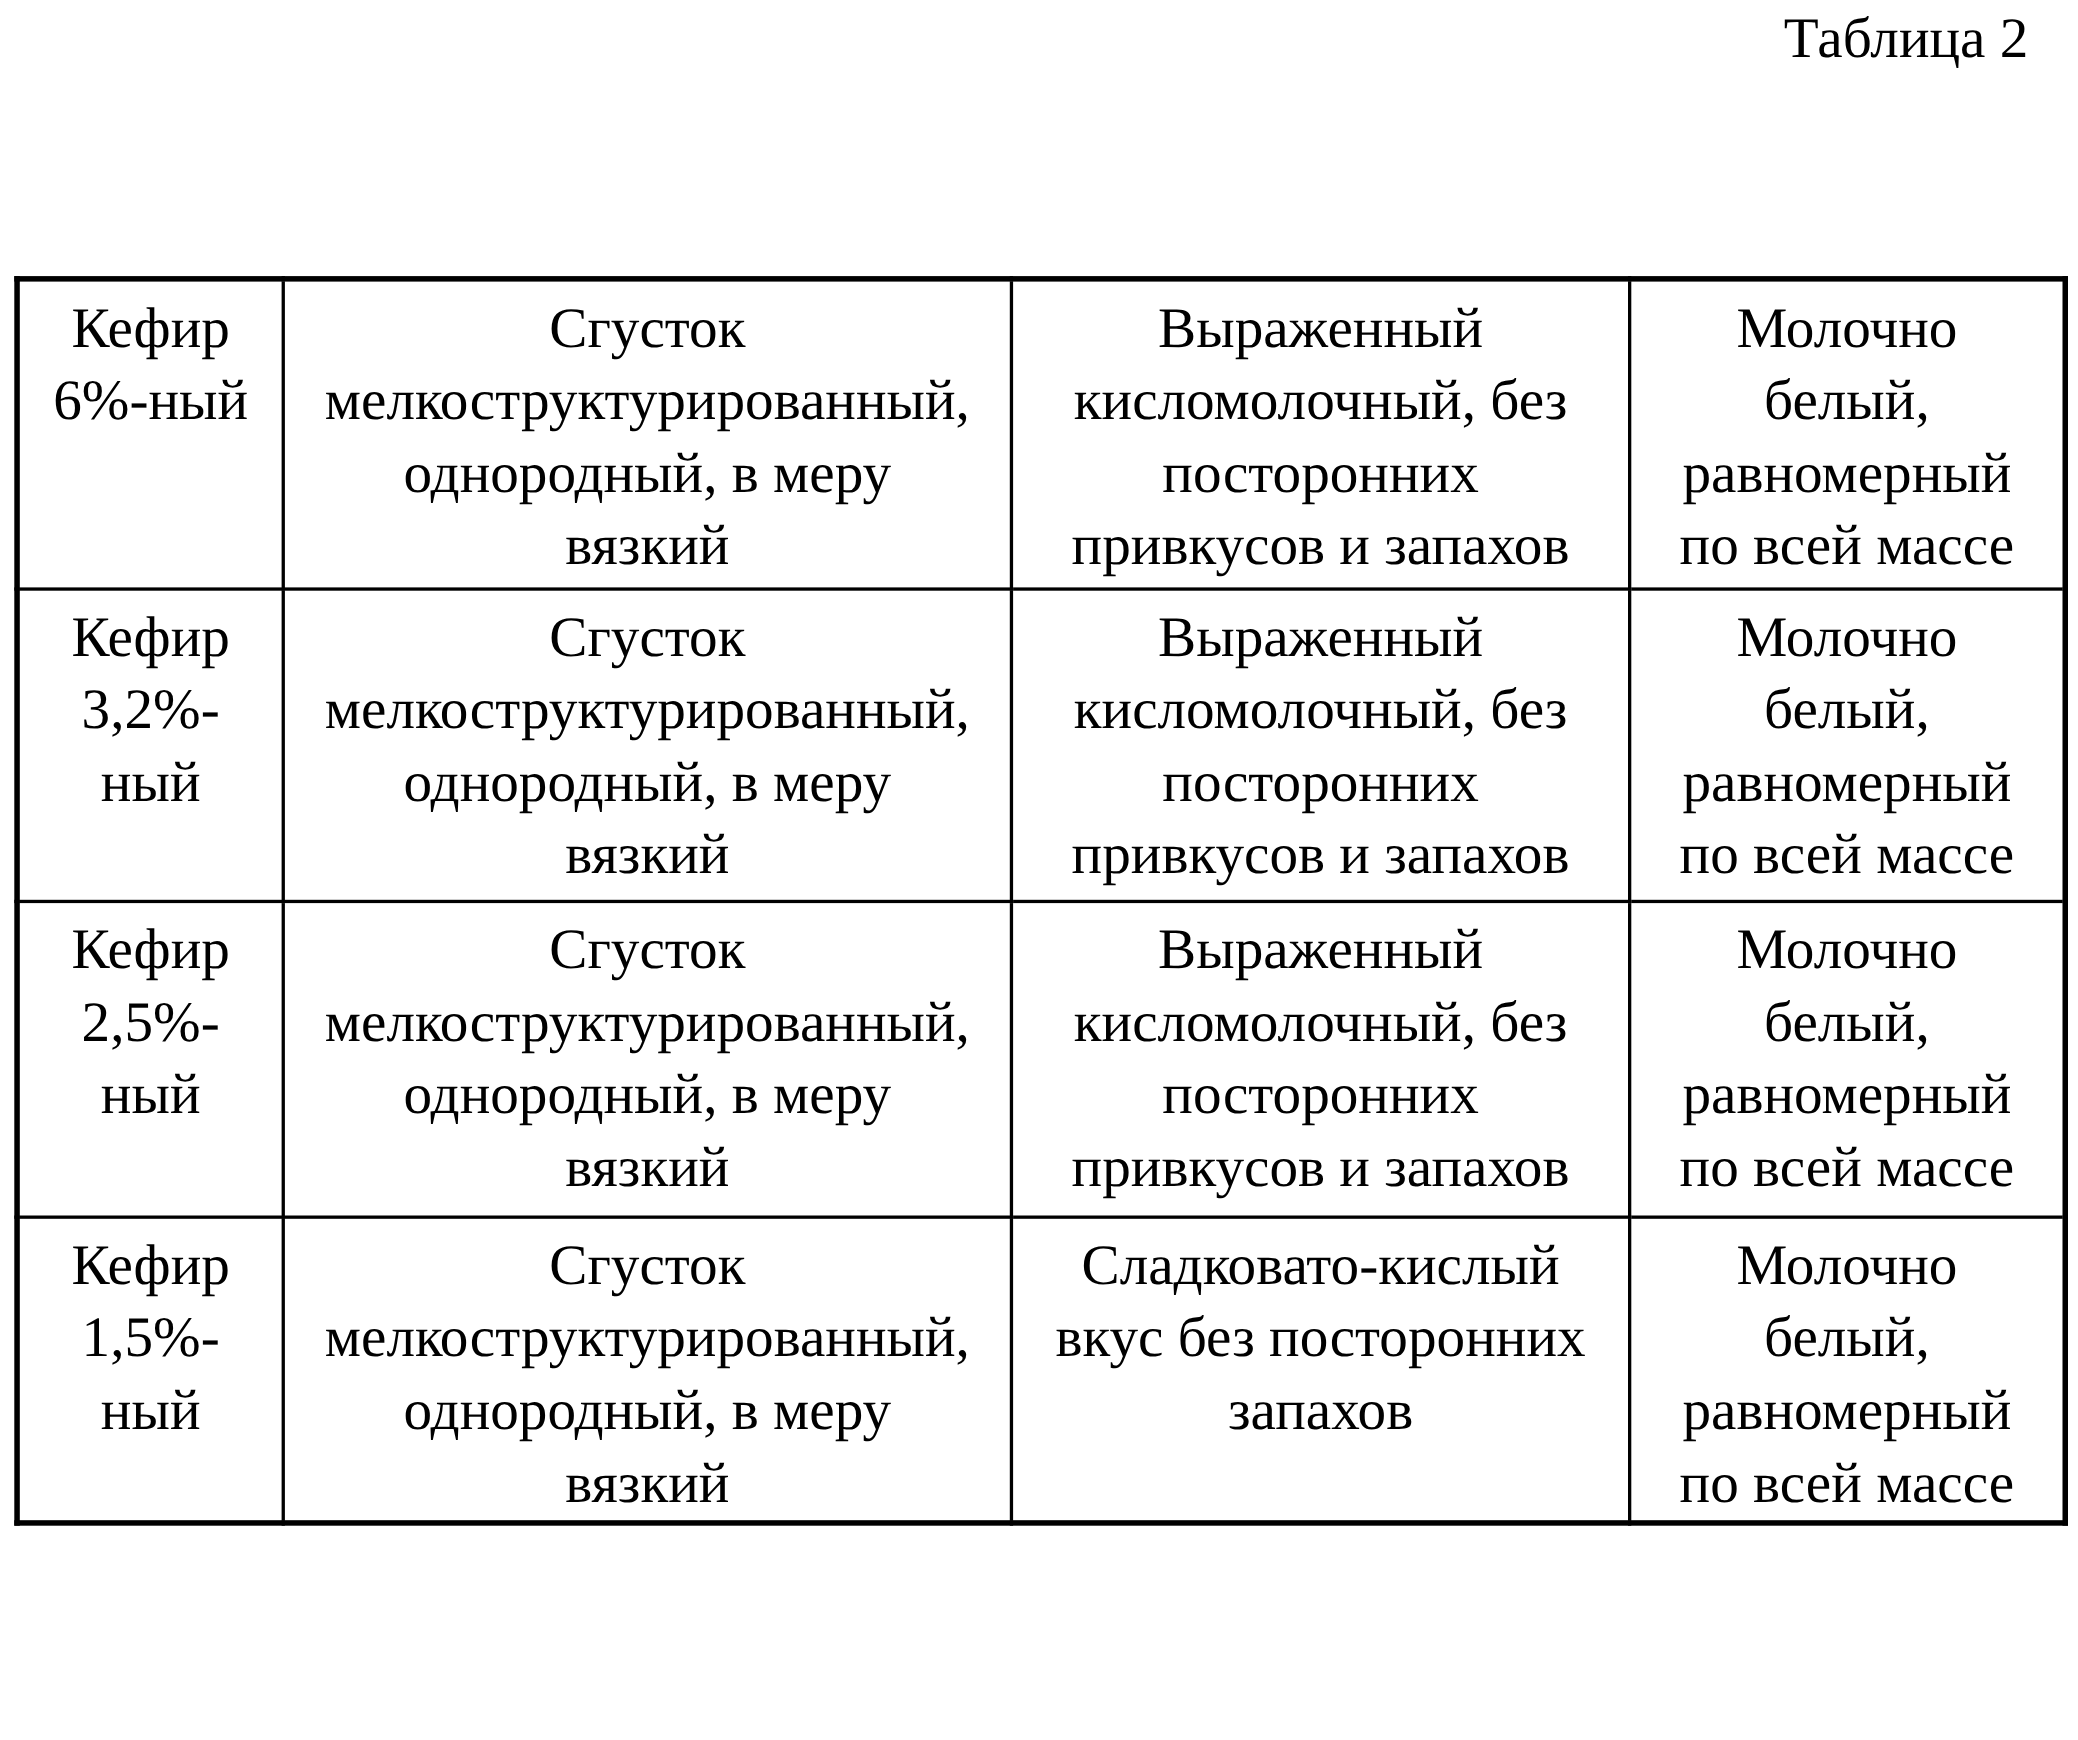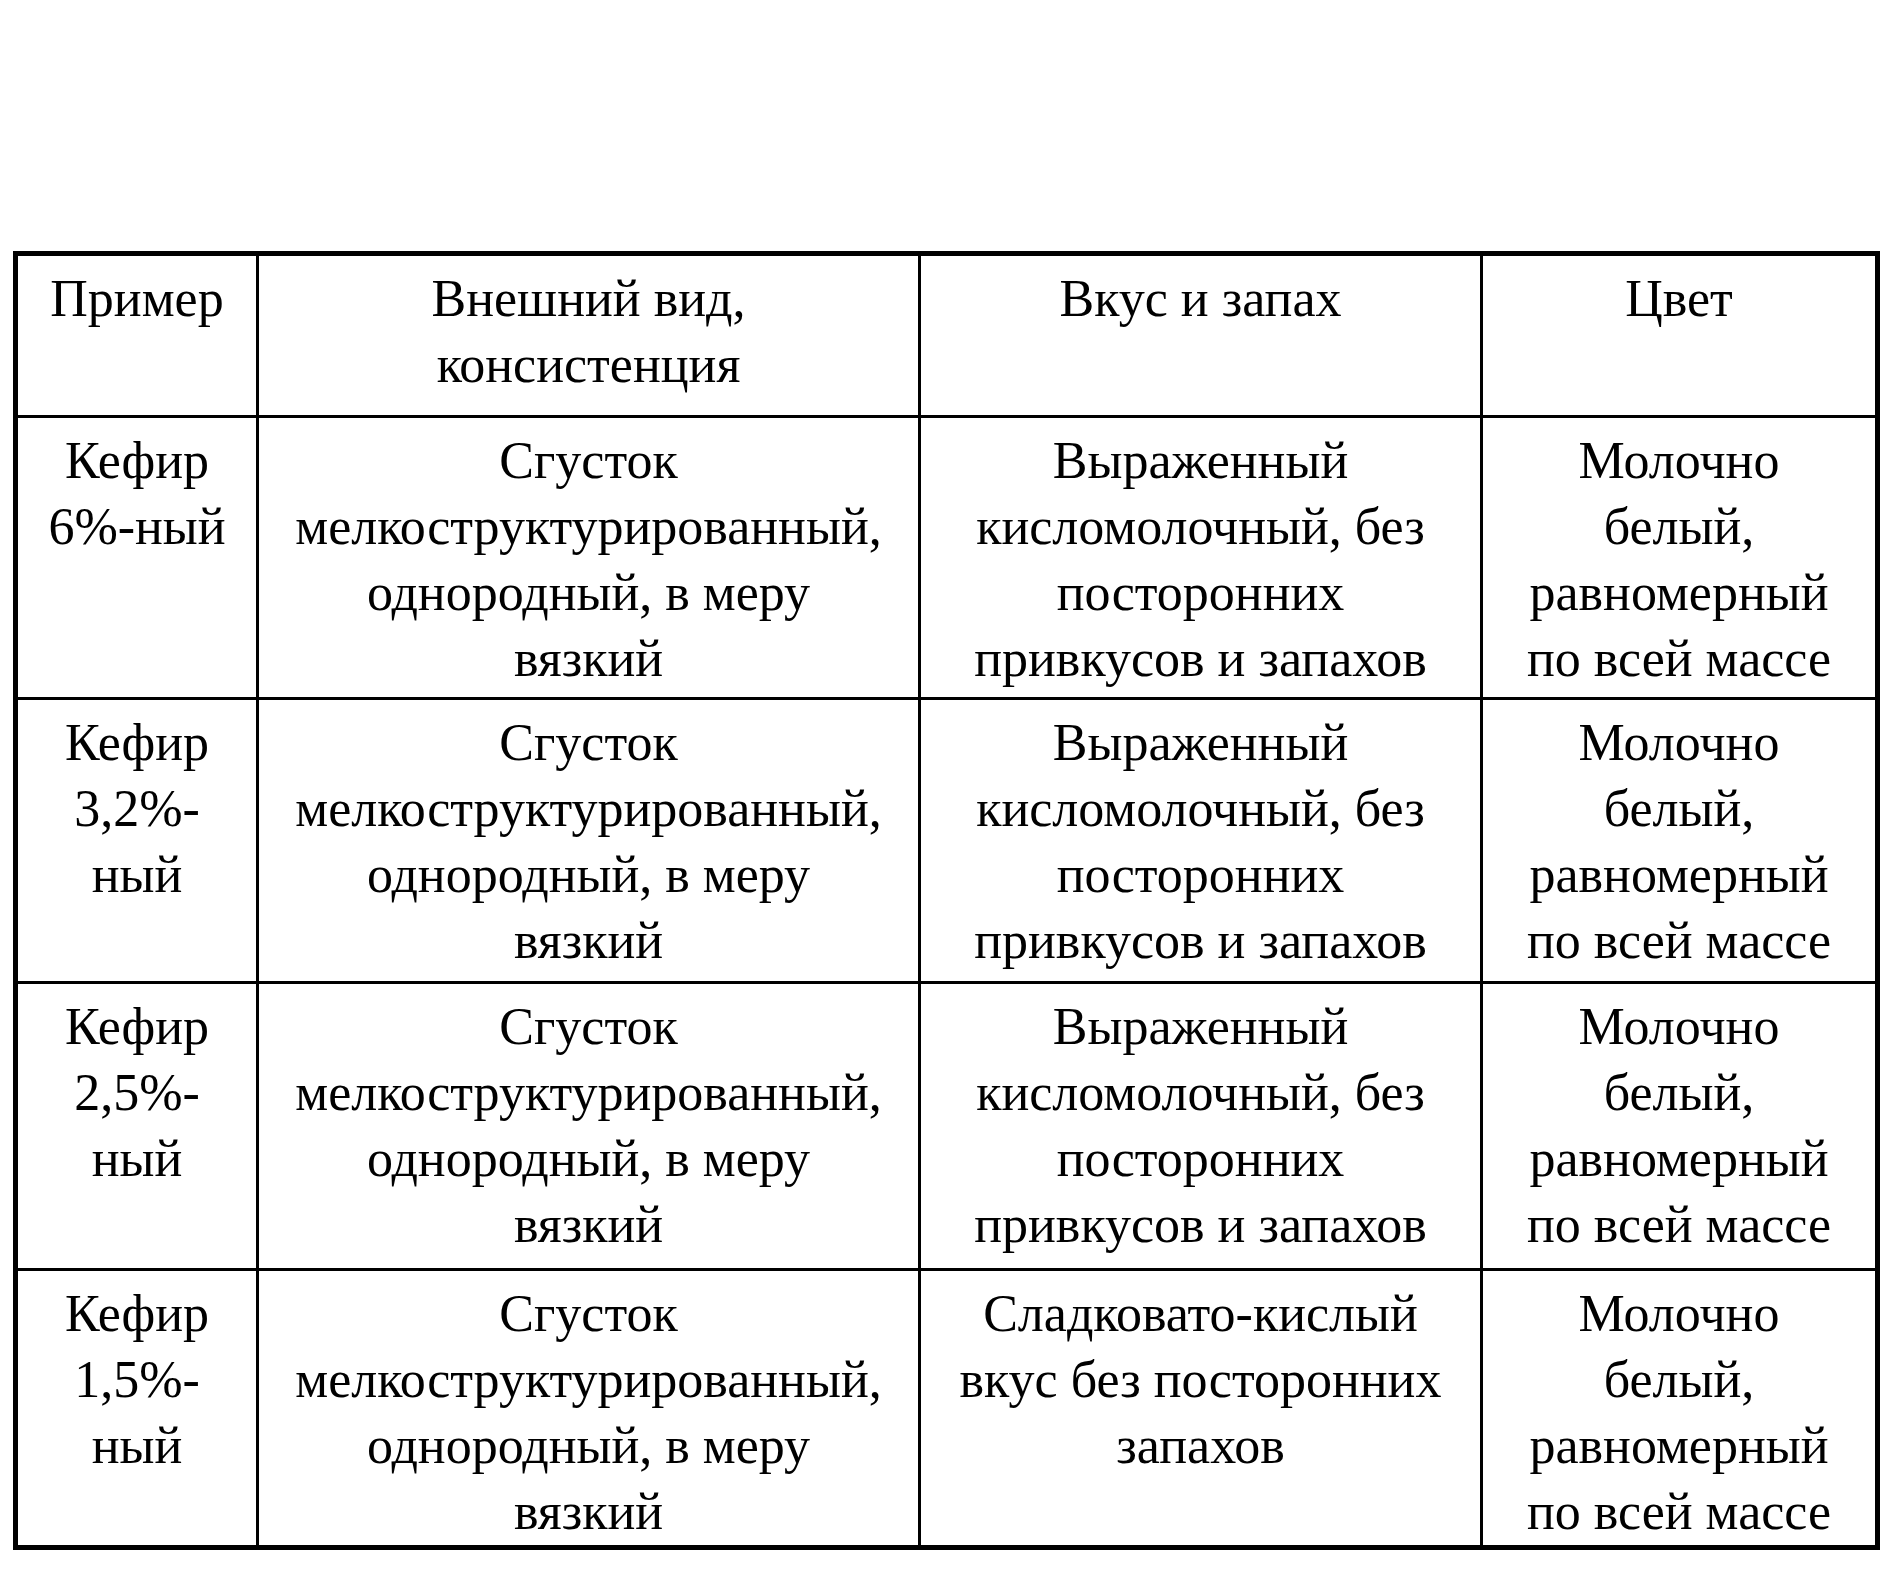--- a/index.html
+++ b/index.html
@@ -62,37 +62,31 @@
   tr.row2  { height: 284px; }
   tr.row3  { height: 287px; }
   tr.row4  { height: 277px; }
   td.pad-first { padding-top: 48px; }
 </style>
 </head>
 <body>
 
 <div class="page">
 
+  <div class="table-label">Таблица 2</div>
 
 
   <table class="main">
     <colgroup>
       <col class="c1">
         <col class="c2">
         <col class="c3">
         <col class="c4">
     </colgroup>
     <tbody>
-      <tr class="hdr">
-        <th>Пример</th>
-        <th>Внешний вид,
-консистенция</th>
-        <th>Вкус и запах</th>
-        <th>Цвет</th>
-      </tr>
 
       <tr class="row1">
         <td class="pad-first">Кефир
 6%-ный</td>
         <td>Сгусток
 мелкоструктурированный,
 однородный, в меру
 вязкий</td>
         <td>Выраженный
 кисломолочный, без

